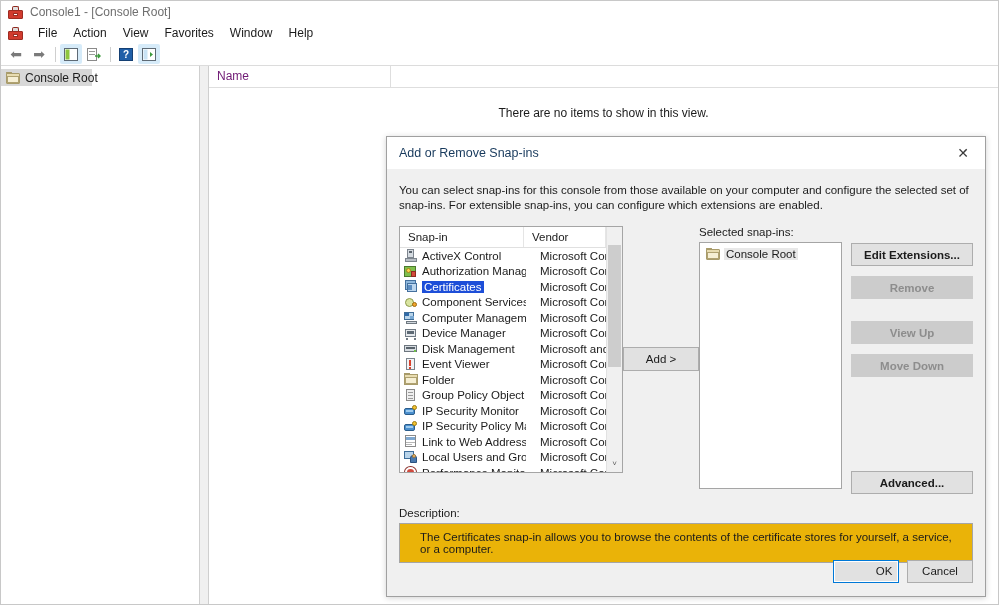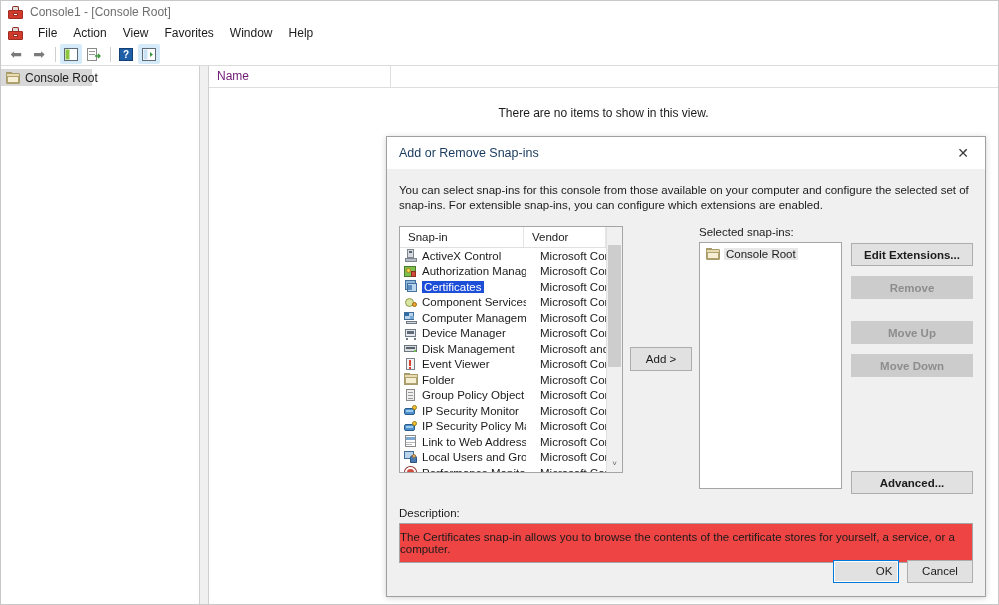--- a/index.html
+++ b/index.html
@@ -448,37 +448,37 @@
     color: #8d8d8d;
     background: #cccccc;
     border-color: #cccccc;
   }
   .btn.primary {
     border: 1px solid #0078d7;
     background: #e1e1e1;
     box-shadow: inset 0 0 0 1px #ffffff;
     padding-left: 36px;
   }
-  .btn-add { width: 62px; height: 24px; }
+  .btn-add { width: 76px; height: 24px; }
   .spacer-10 { height: 10px; flex: 0 0 auto; }
   .spacer-22 { height: 22px; flex: 0 0 auto; }
   .flex-grow { flex: 1 1 auto; }
 
   
   .desc-label {
     font-size: 11.5px;
     color: #1b1b1b;
     margin: 13px 0 4px 0;
   }
   .desc-box {
     border: 1px solid #a5a5a5;
-    background: #ef4444;
+    background: #eab308;
     height: 52px;
     box-sizing: border-box;
-    padding: 7px 0;
+    padding: 7px 20px;
     font-size: 11.5px;
     color: #1b1b1b;
   }
 
   
   .dlg-footer {
     height: 50px;
     display: flex;
     align-items: center;
     justify-content: flex-end;
@@ -820,21 +820,21 @@
             <span class="sel-row-label">Console Root</span>
           </div>
         </div>
       </div>
 
       <div class="btn-col">
         <div class="btn">Edit Extensions...</div>
         <div class="spacer-10"></div>
         <div class="btn disabled">Remove</div>
         <div class="spacer-22"></div>
-        <div class="btn disabled">Move Up</div>
+        <div class="btn disabled">View Up</div>
         <div class="spacer-10"></div>
         <div class="btn disabled">Move Down</div>
         <div class="flex-grow"></div>
         <div class="btn">Advanced...</div>
       </div>
 
     </div>
 
     <div class="desc-label">Description:</div>
     <div class="desc-box">

